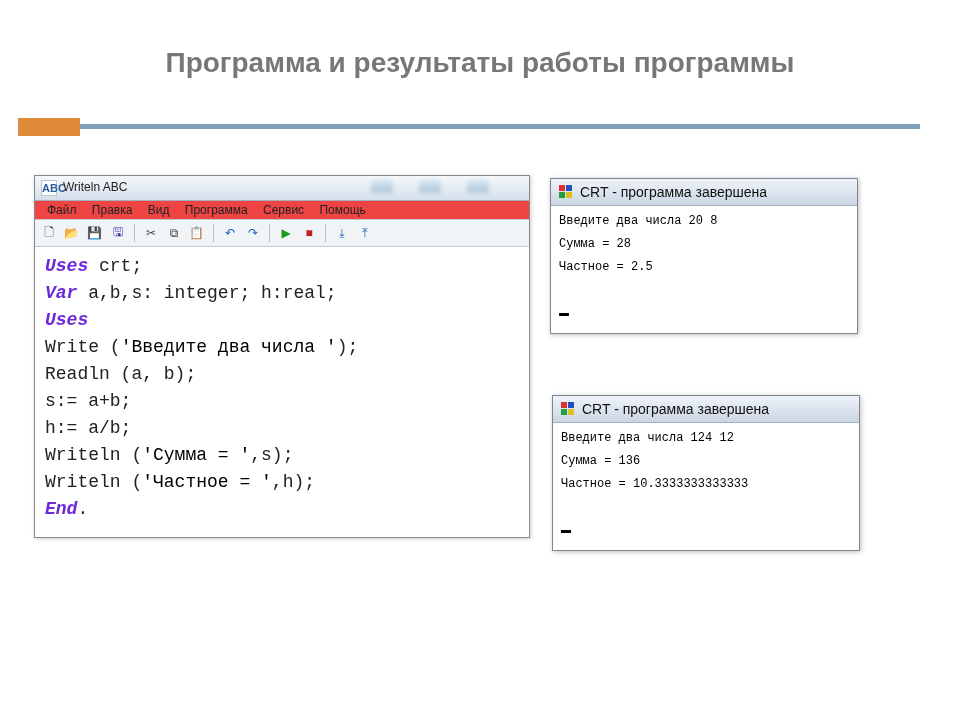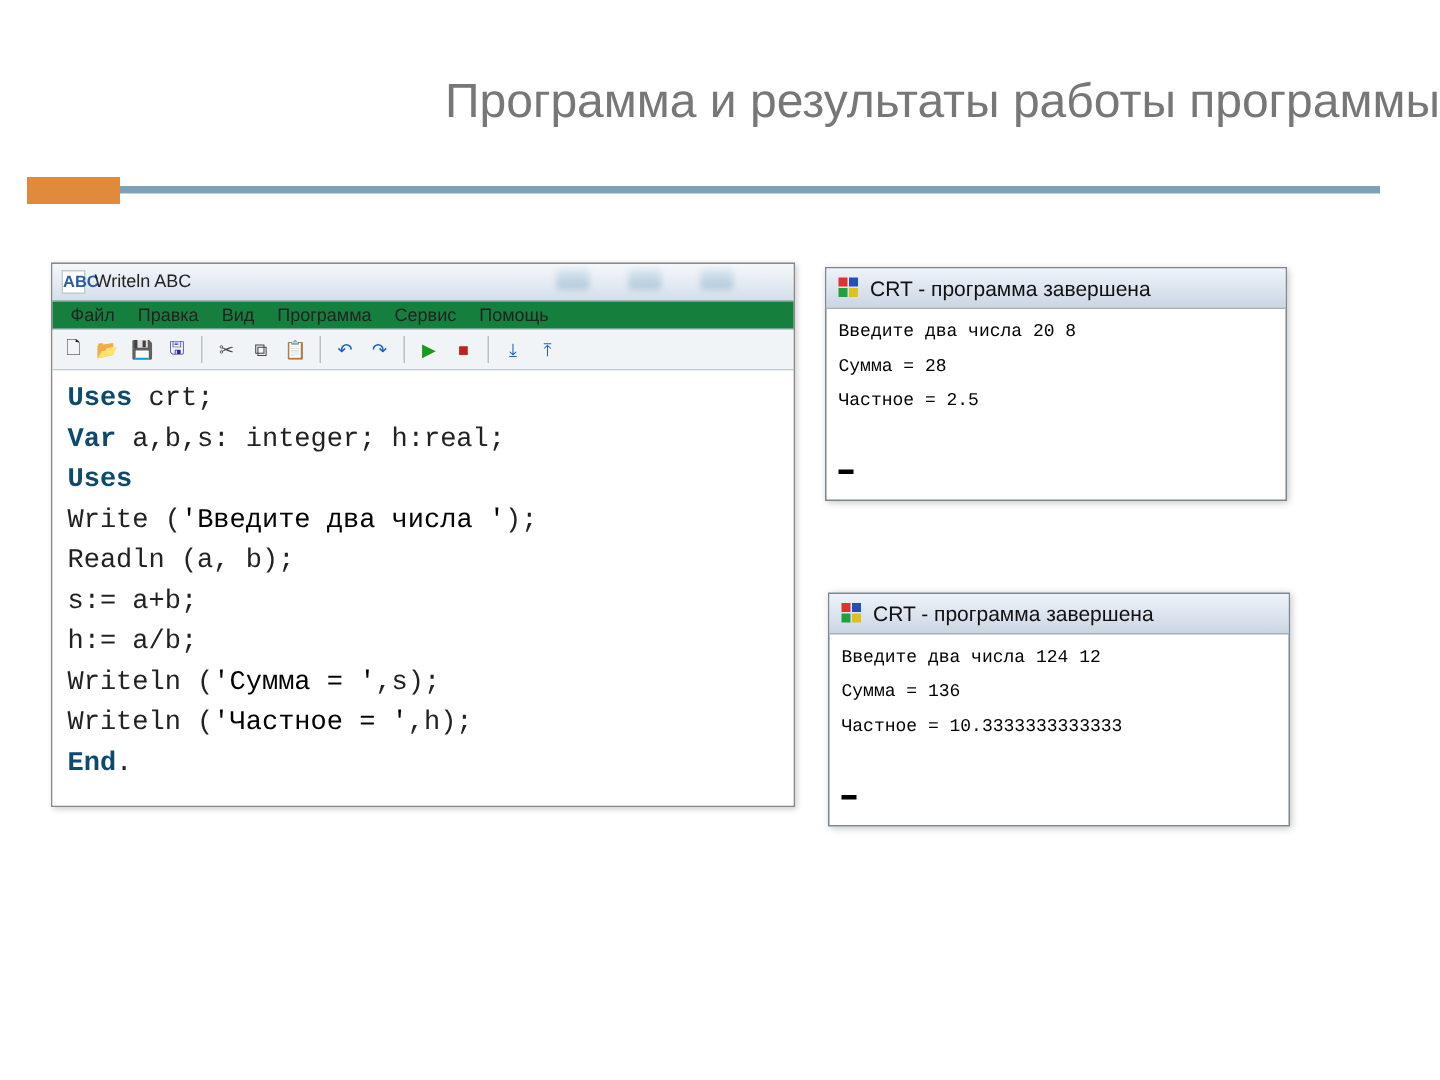--- a/index.html
+++ b/index.html
@@ -5,25 +5,25 @@
   * { box-sizing: border-box; }
   body {
     margin: 0;
     width: 960px;
     height: 720px;
     background: #fff;
     font-family: Arial, sans-serif;
     position: relative;
   }
   .slide-title {
-    text-align: right;
-    font-size: 32px;
+    text-align: center;
+    font-size: 28px;
     color: #777;
     padding: 28px 0 14px 0;
-    font-weight: normal;
+    font-weight: bold;
   }
   .accent-bar {
     position: absolute;
     left: 18px;
     top: 118px;
     height: 18px;
     width: 62px;
     background: #e08b3c;
   }
   .hr-line {
@@ -75,21 +75,21 @@
     filter: blur(2px);
     opacity: .6;
   }
   .blurred-bg span {
     width: 22px; height: 14px;
     background: linear-gradient(#cfe2f0,#8fb0c8);
     border-radius: 2px;
     display: inline-block;
   }
   .menu-bar {
-    background: #15803d;
+    background: #ef4444;
     border-bottom: 1px solid #c3c9cf;
     padding: 2px 6px;
     font-size: 12px;
     color: #222;
   }
   .menu-bar span {
     padding: 2px 6px;
     cursor: default;
   }
   .tool-bar {
@@ -125,21 +125,21 @@
   }
   .code-area {
     background: #fff;
     padding: 6px 10px 14px 10px;
     font-family: "Courier New", monospace;
     font-size: 18px;
     line-height: 27px;
     color: #222;
     white-space: pre;
   }
-  .kw { color: #0c4a6e; font-weight: bold; }
+  .kw { color: #6d28d9; font-weight: bold; font-style: italic; }
   .st { color: #000000; }
 
   .crt-window {
     position: absolute;
     width: 308px;
     border: 1px solid #7c8592;
     background: #fff;
     box-shadow: 1px 1px 5px rgba(0,0,0,.25);
   }
   .crt-title {

